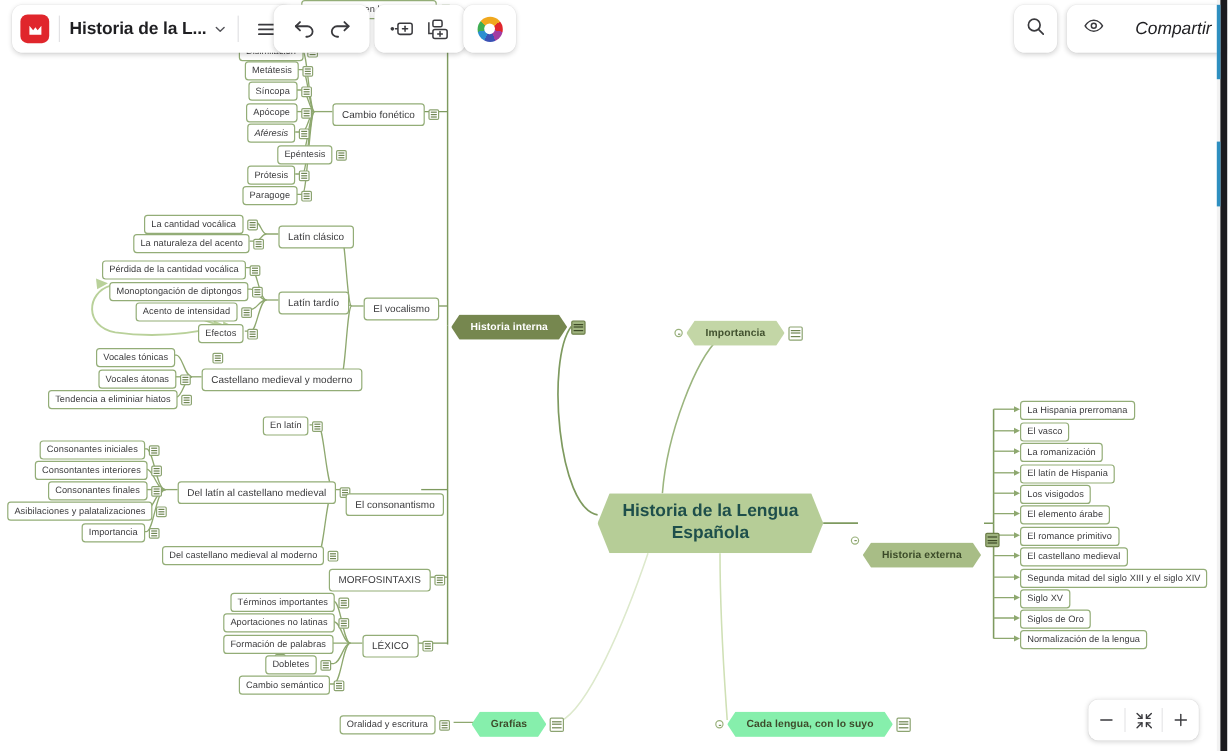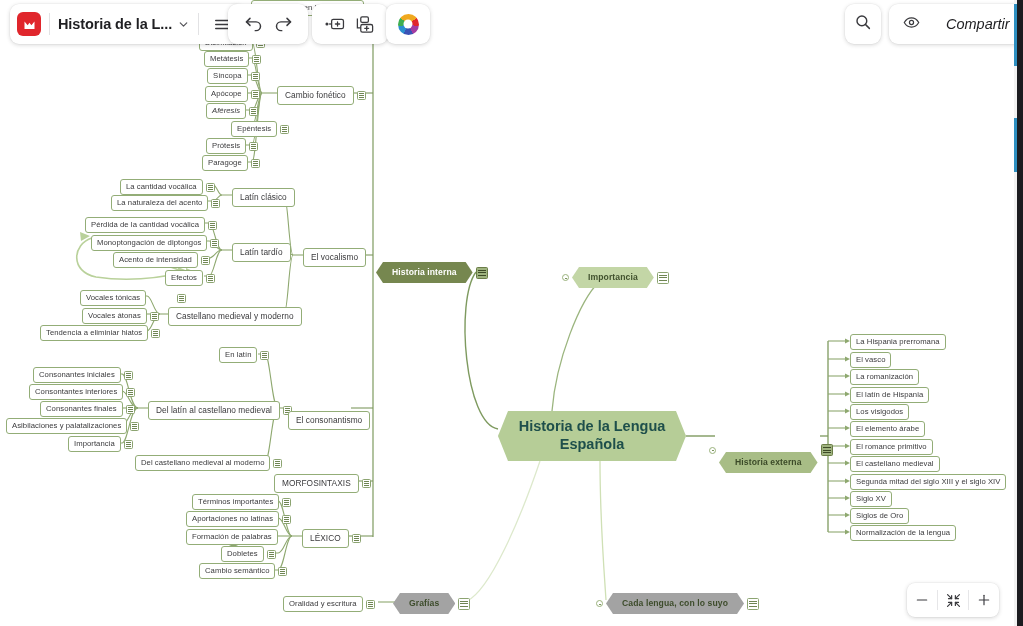--- a/index.html
+++ b/index.html
@@ -96,21 +96,21 @@
   }
   .hex-mid {
     background:#a8bd86; color:#3b4a28; font-size:8.6px; font-weight:bold;
     padding: 6px 16px 6.5px 16px; letter-spacing:0.1px;margin-top:25px;
   }
   .hex-light {
     background:#c3d6a6; color:#41512e; font-size:8.6px; font-weight:bold;
     padding: 6px 16px 6.5px 16px; letter-spacing:0.1px;
   }
   .hex-pale {
-    background:#a3a3a3; color:#3d4c2b; font-size:8.6px; font-weight:bold;
+    background:#86efac; color:#3d4c2b; font-size:8.6px; font-weight:bold;
     padding: 6px 16px 6.5px 16px; letter-spacing:0.1px;
   }
   
   #central-node {
     position:absolute; left:498px; top:411px; width:188px; height:50px; z-index:12;
     background:#b6cd97; color:#1e4f4b;
     font-size:14.5px; font-weight:bold; text-align:center; line-height:1.22;
     display:flex; align-items:center; justify-content:center;
     border-radius: 10px;
     clip-path: polygon(10px 0, calc(100% - 10px) 0, 100% 50%, calc(100% - 10px) 100%, 10px 100%, 0 50%);

